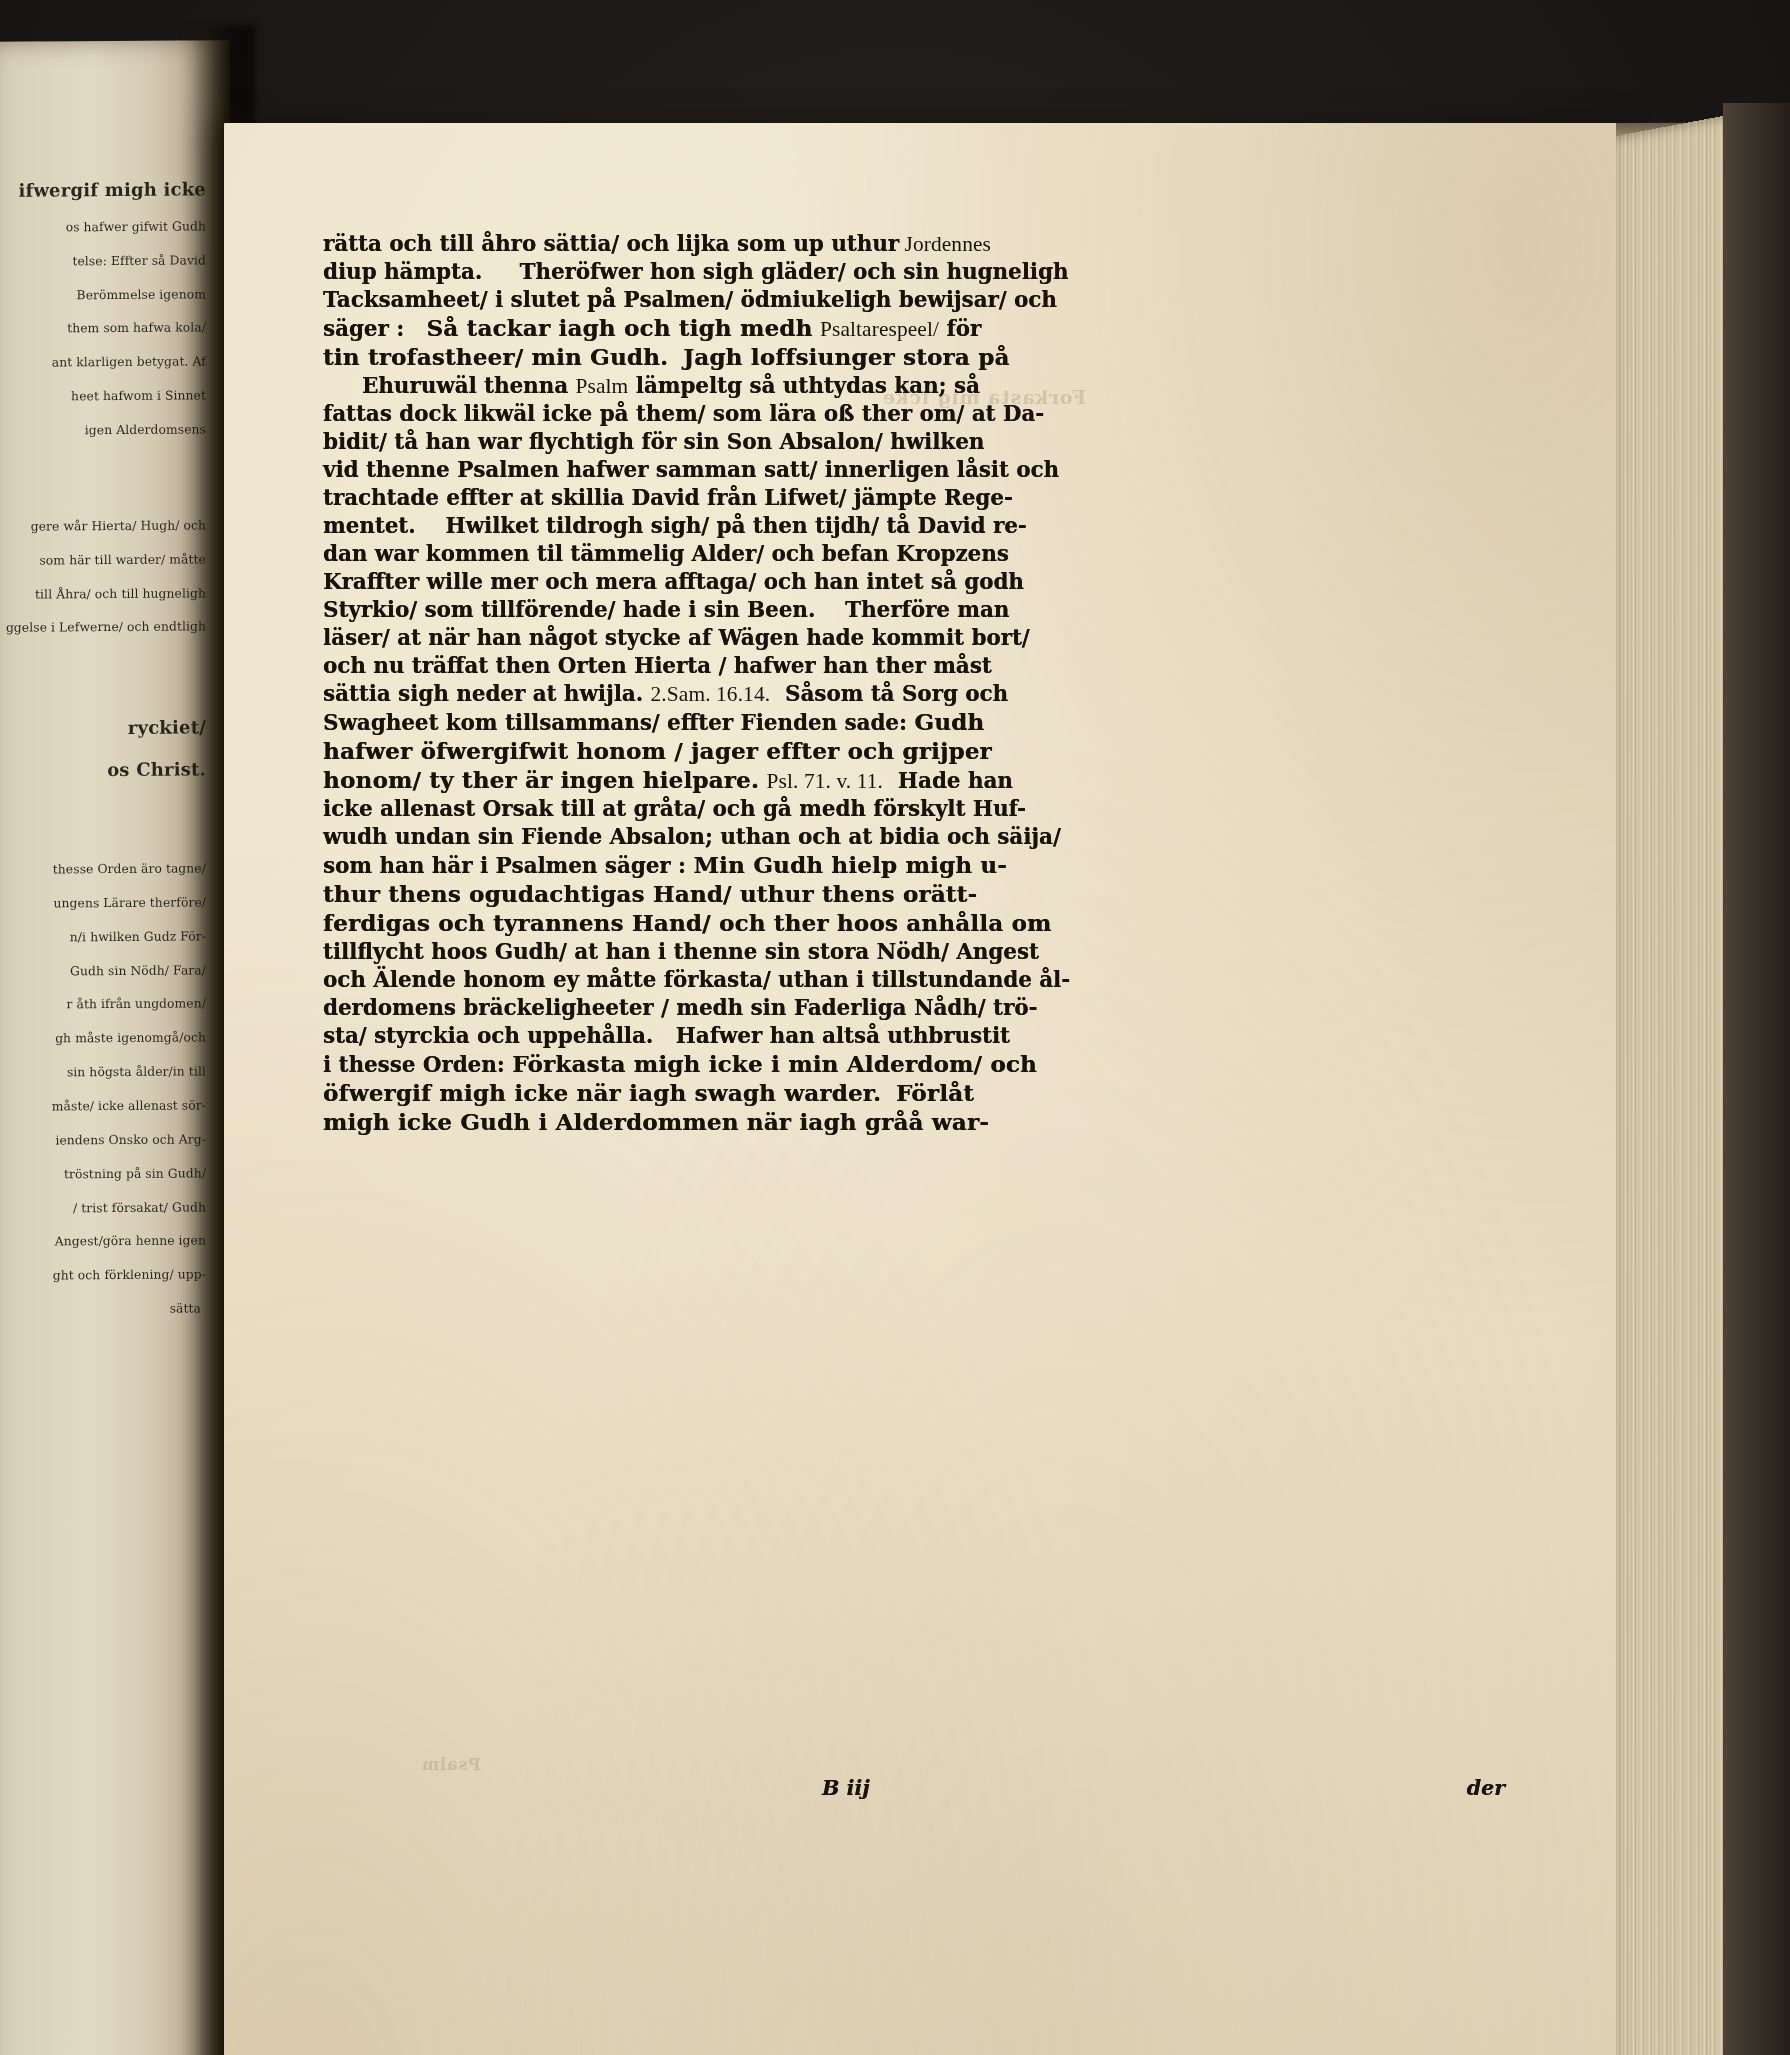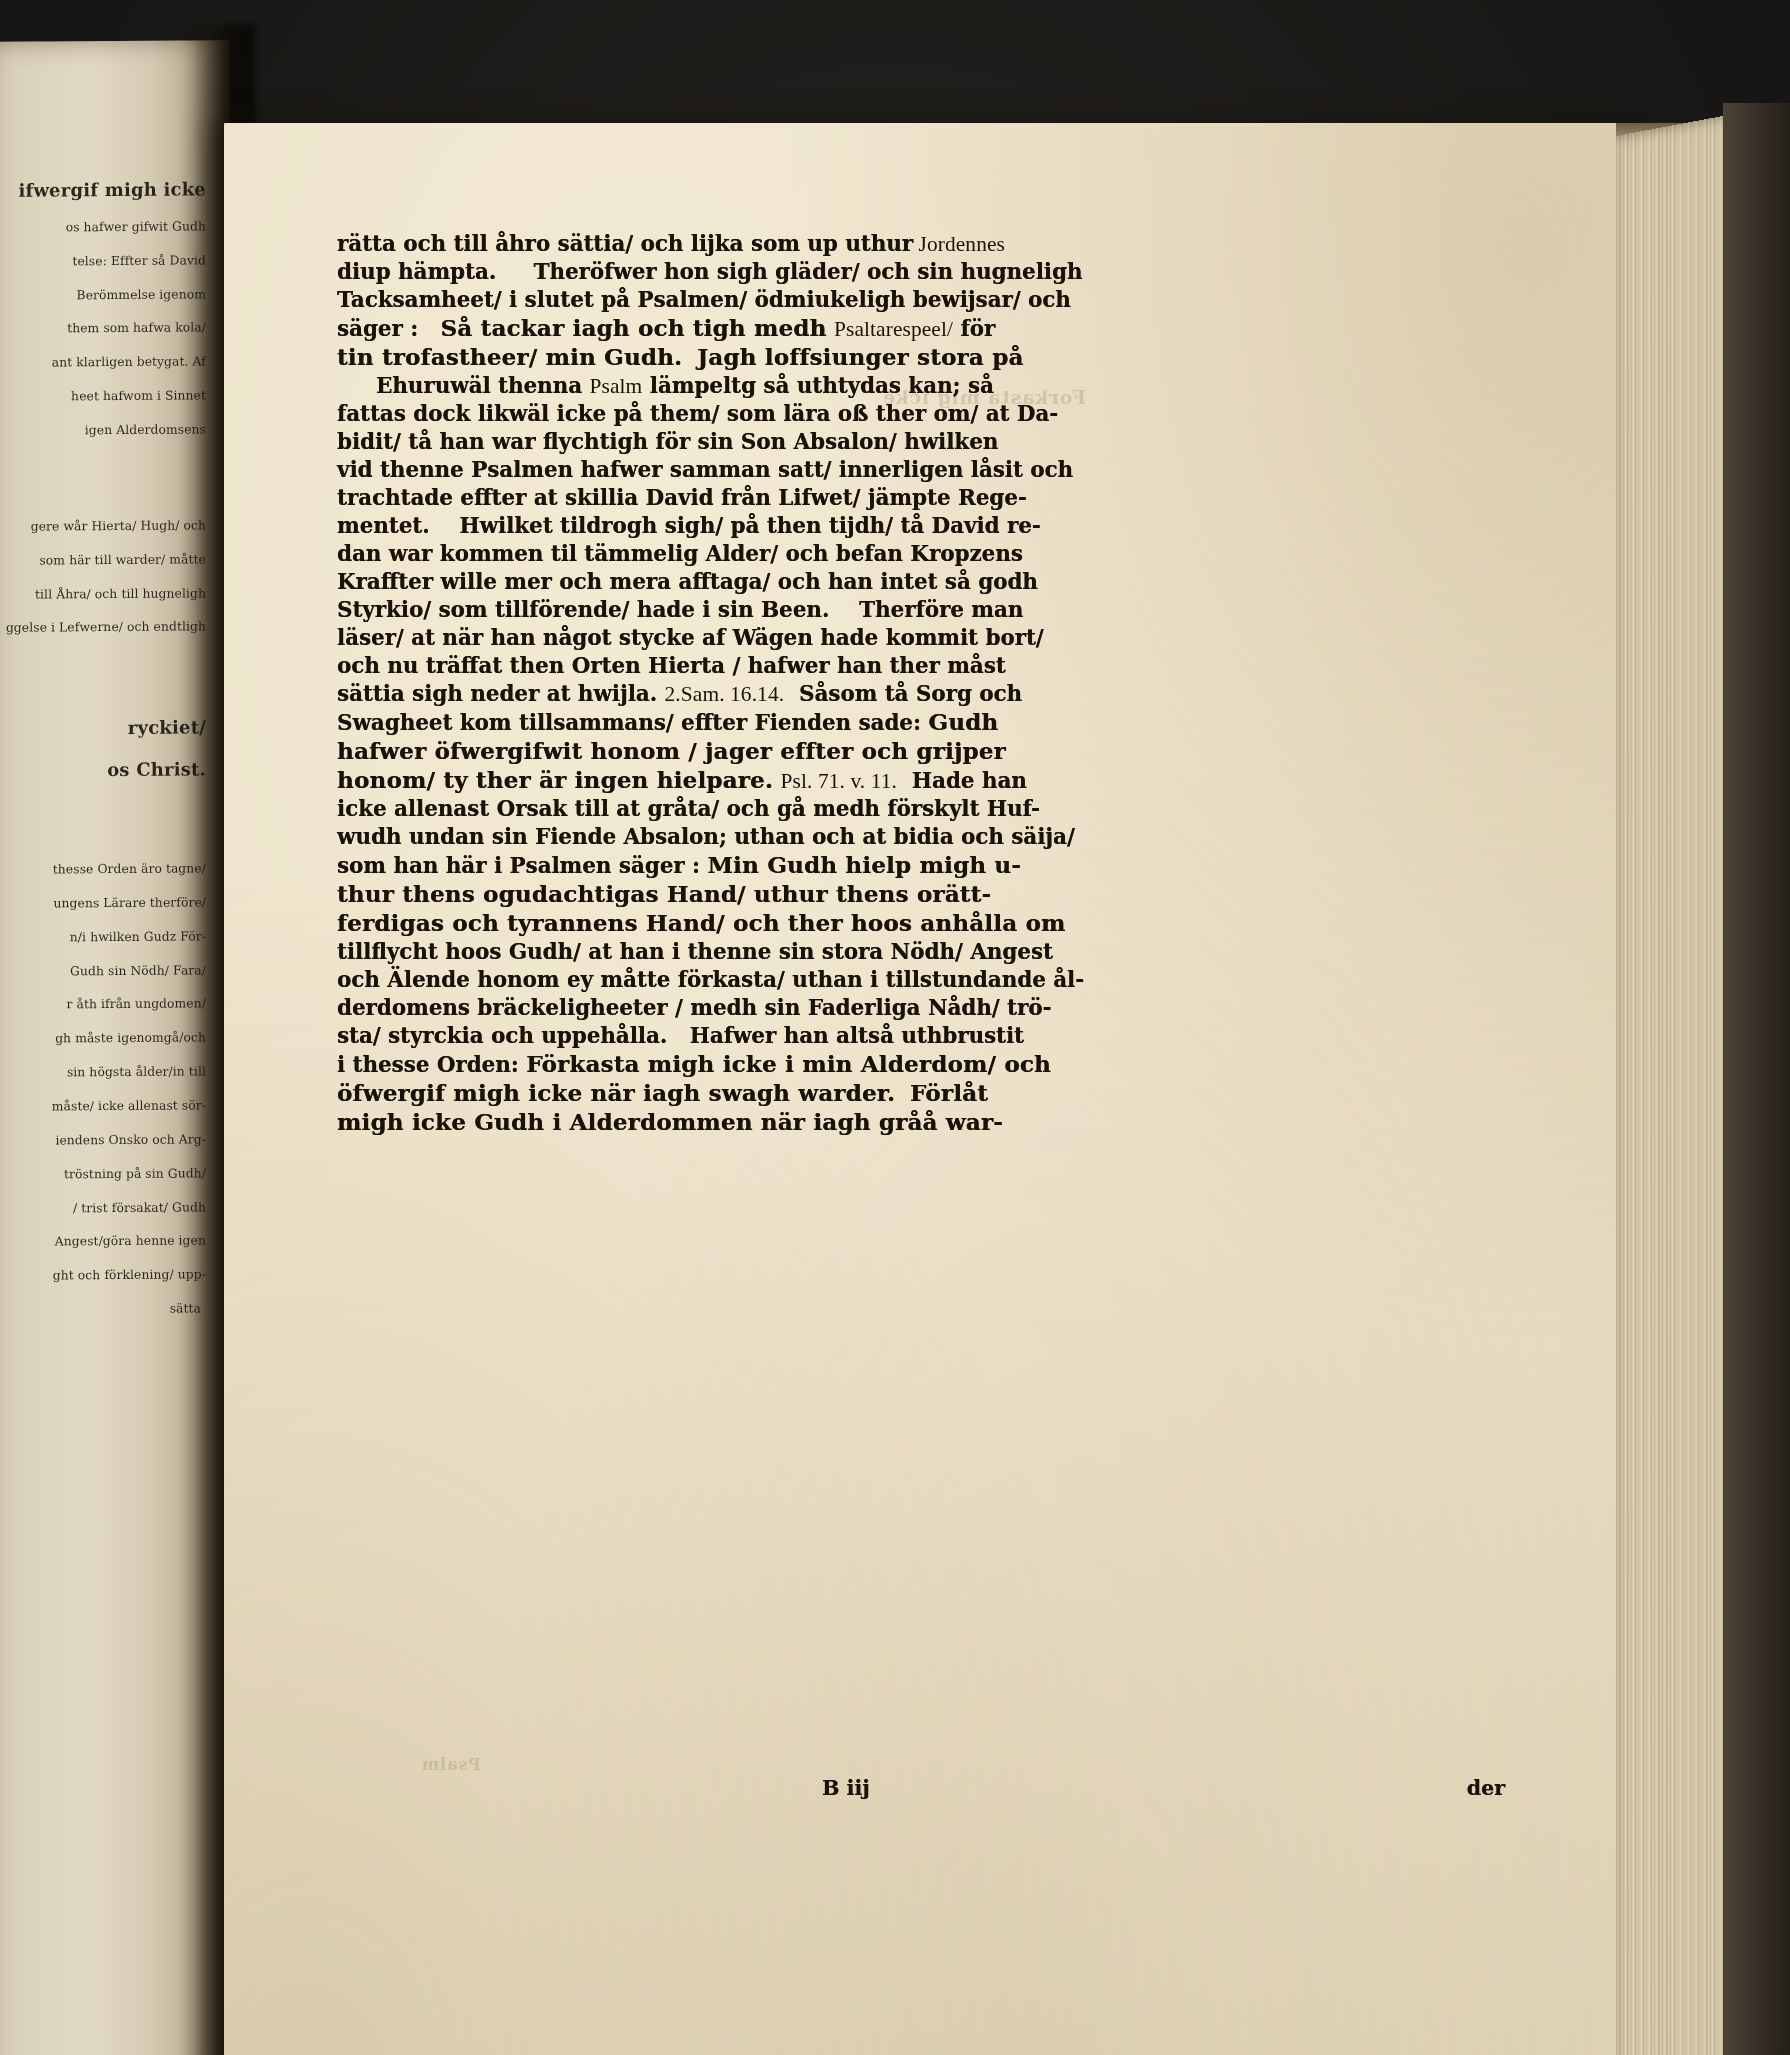--- a/index.html
+++ b/index.html
@@ -140,21 +140,21 @@
     left: 1723px;
     top: 103px;
     width: 70px;
     height: 2109px;
     background: linear-gradient(90deg, #4c4338 0%, #3a3329 40%, #221d16 100%);
   }
 
   
   #textblock {
     position: absolute;
-    left: 337px;
+    left: 323px;
     top: 230px;
     width: 1168px;
     color: #1a1209;
     font-family: "DejaVu Serif", serif;
   }
   .line {
     font-size: 21.4px;
     line-height: 28px;
     letter-spacing: -0.1px;
     white-space: nowrap;
@@ -184,20 +184,21 @@
 
   #footer {
     position: absolute;
     left: 337px;
     top: 1776px;
     width: 1168px;
     display: flex;
     justify-content: space-between;
     align-items: baseline;
     color: #1a1209;
+    font-style: italic;
   }
   #sig {
     font-size: 20.6px;
     font-weight: bold;
     margin-left: 485px;
     text-shadow: 0.2px 0 0 rgba(26,18,9,.85);
   }
   #catch {
     font-size: 20.6px;
     font-weight: bold;

